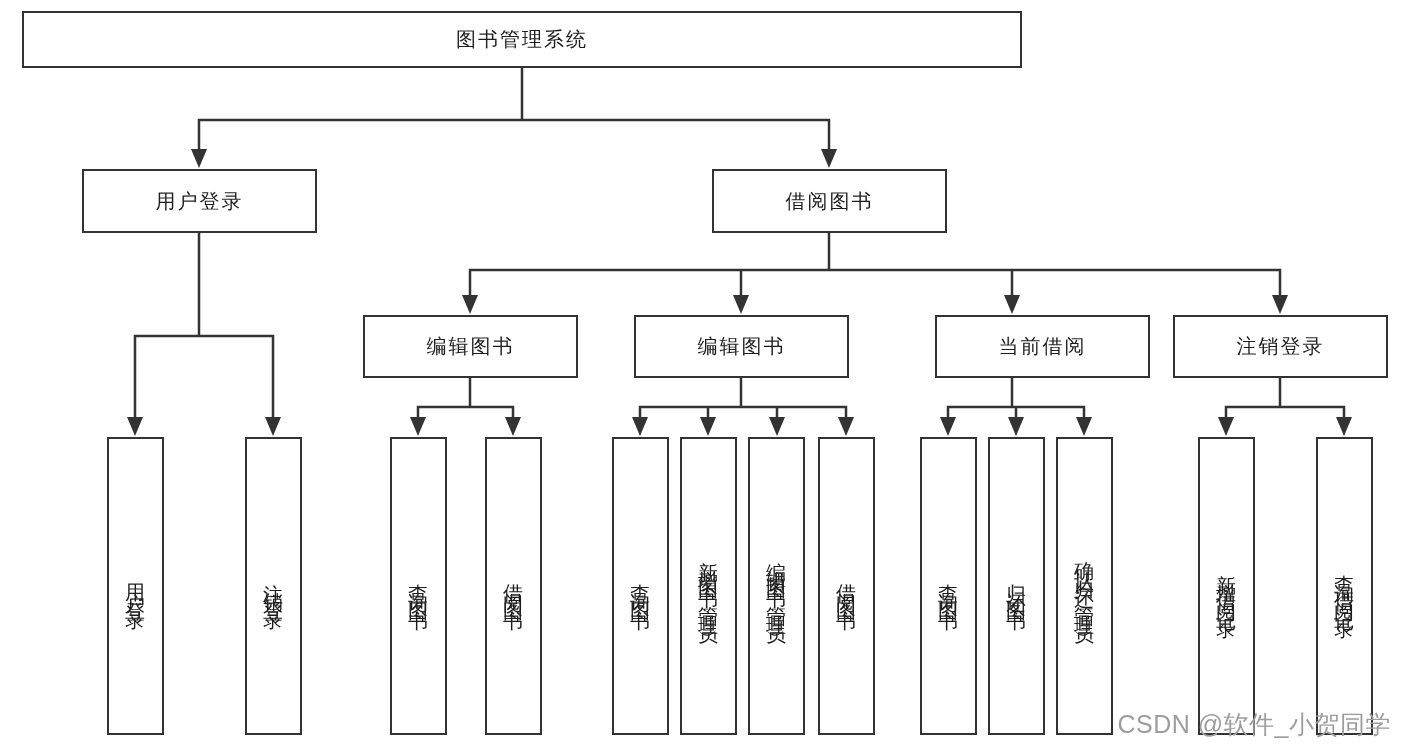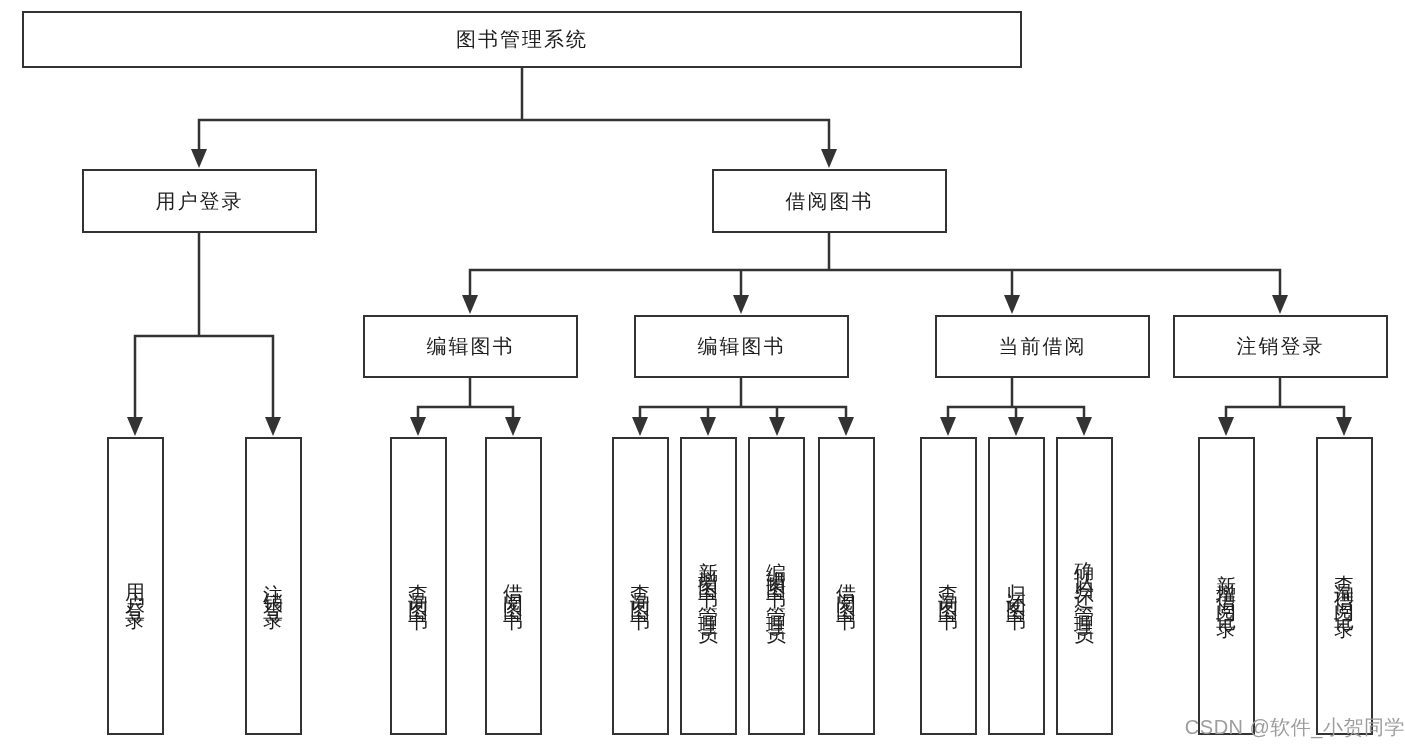--- a/index.html
+++ b/index.html
@@ -32,23 +32,23 @@
   }
   .node.h{font-size:20px;letter-spacing:2px;white-space:nowrap;}
   .node.v span{
     writing-mode:vertical-rl;
     text-orientation:mixed;
     font-size:20px;
     letter-spacing:9px;
     line-height:1.1;
   }
   .watermark{
-    position:absolute;right:0;bottom:6px;
+    position:absolute;right:14px;bottom:6px;
     z-index:3;color:var(--watermark);
-    font-size:20px;letter-spacing:0.5px;white-space:nowrap;
+    font-size:25px;letter-spacing:0.5px;white-space:nowrap;
   }
 </style>
 </head>
 <body>
 
 <div class="canvas">
 
   <svg class="connectors" width="1405" height="747" viewBox="0 0 1405 747">
     <g stroke="currentColor" stroke-width="2.5" fill="none">
 

